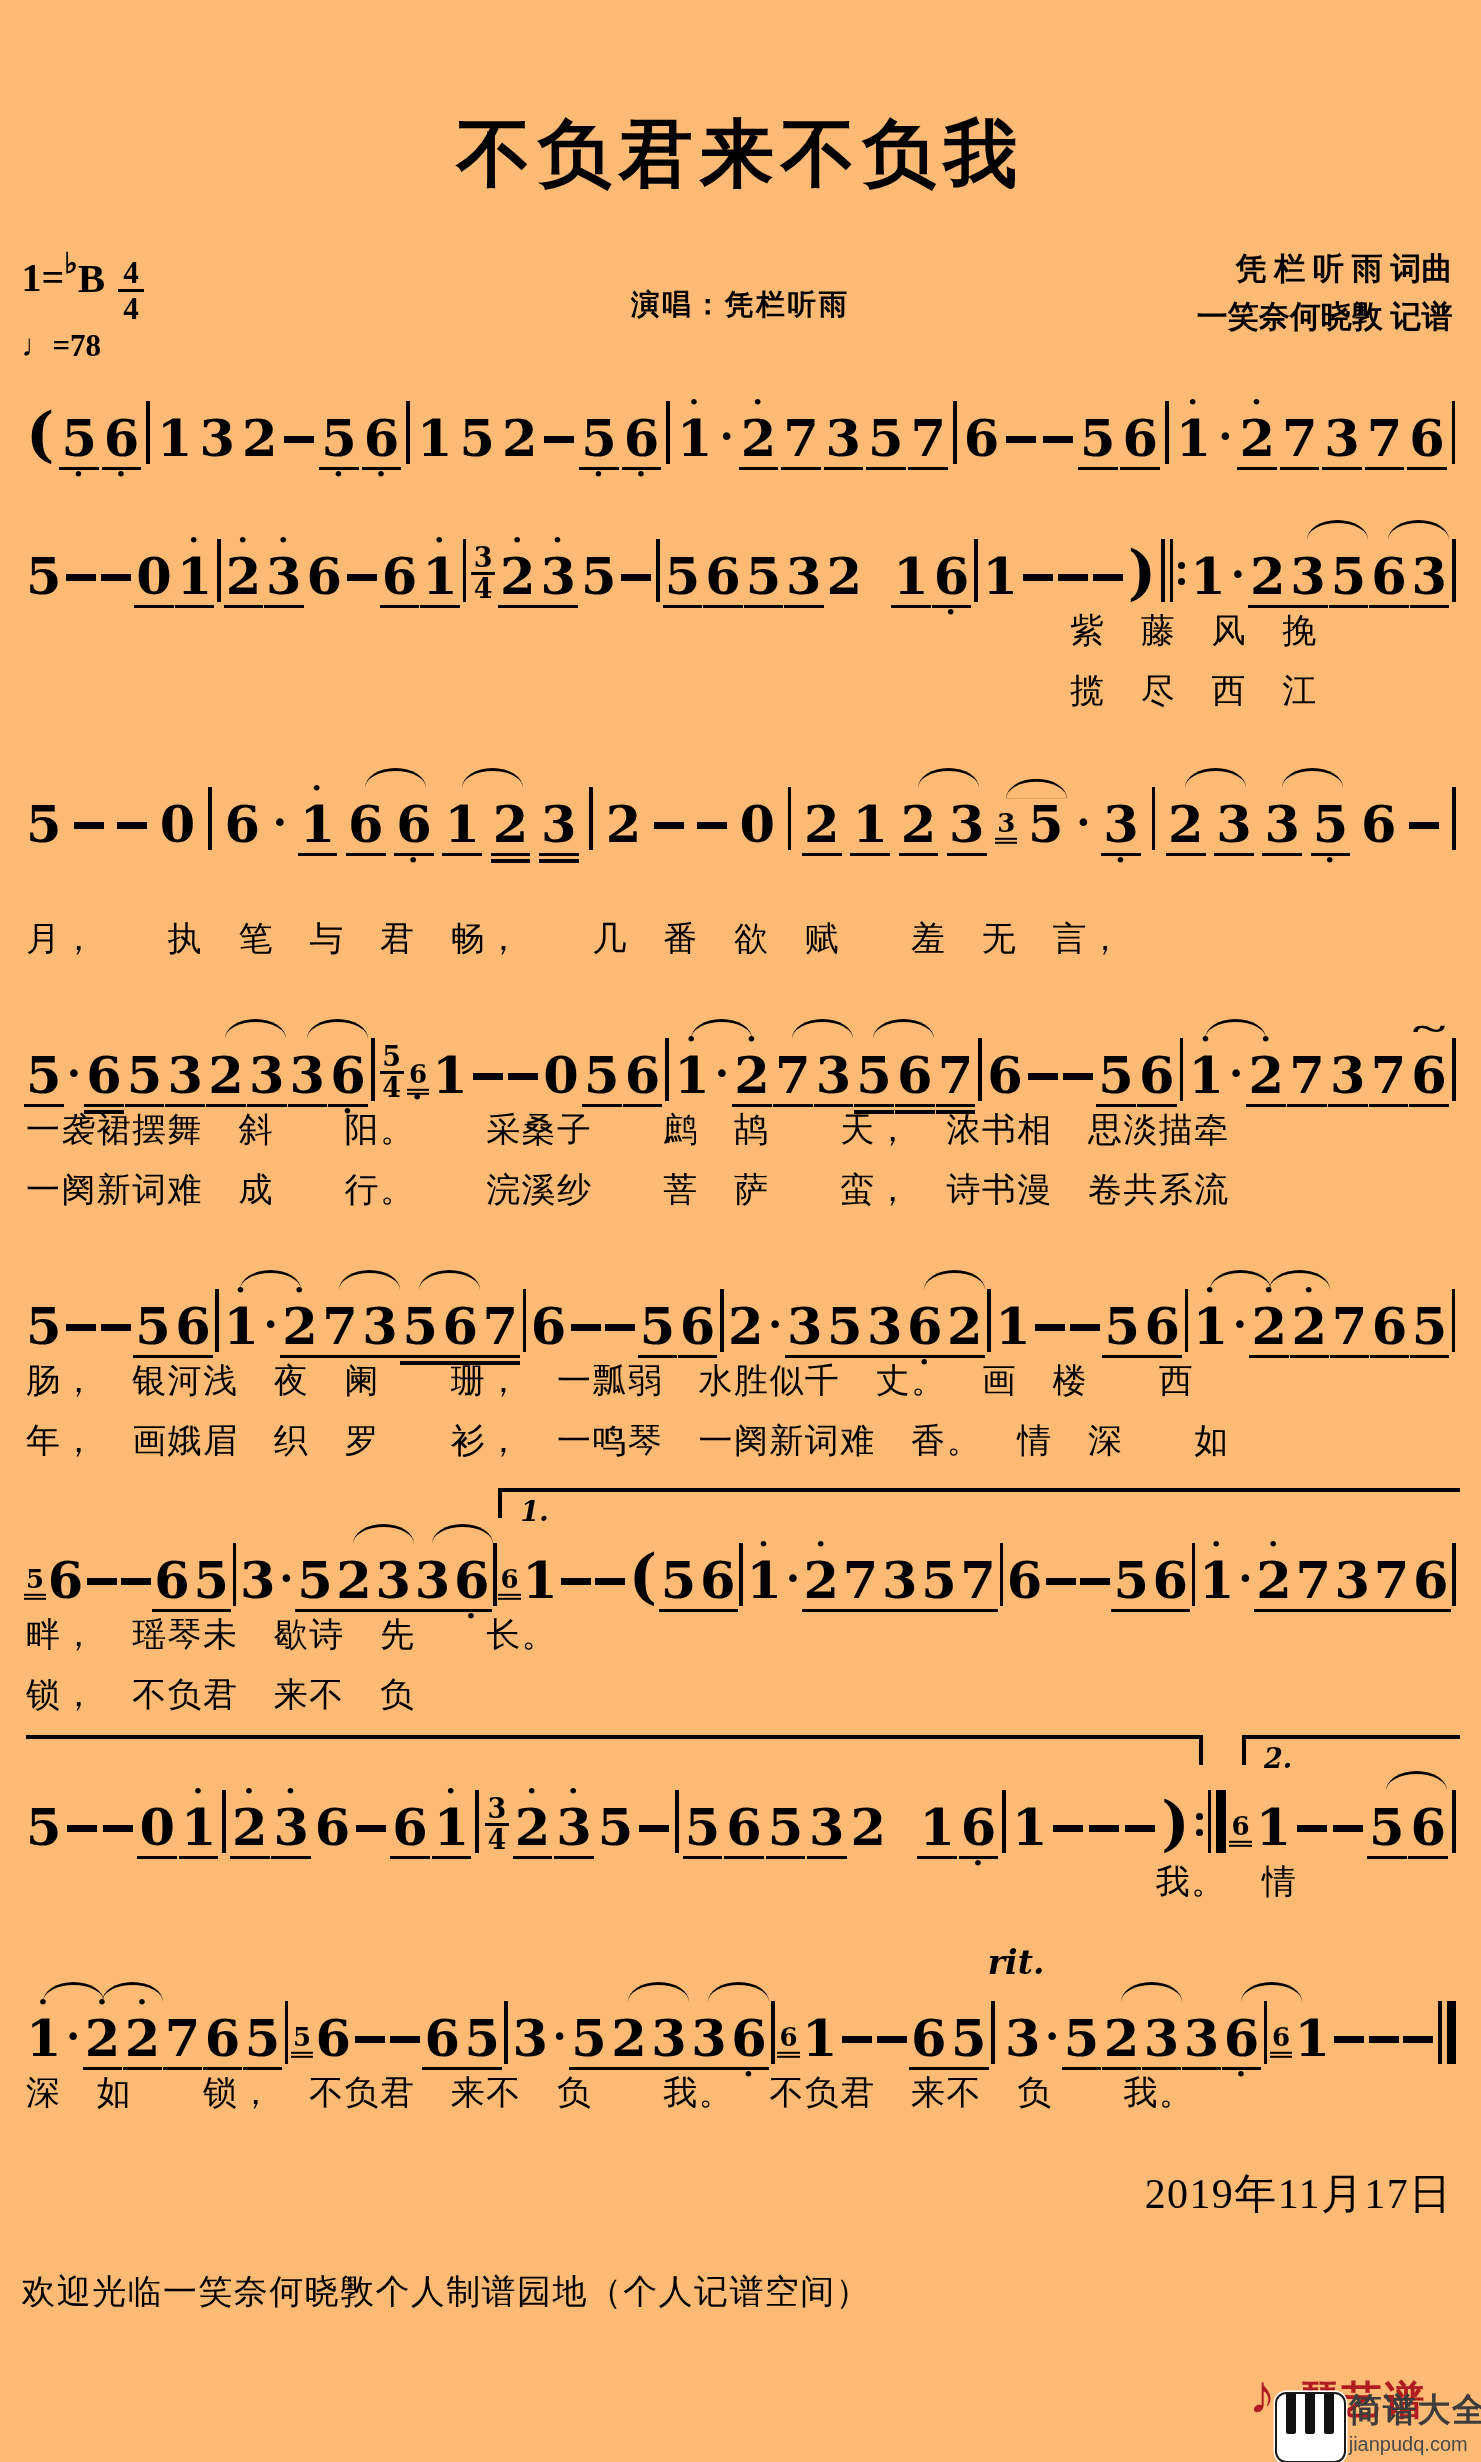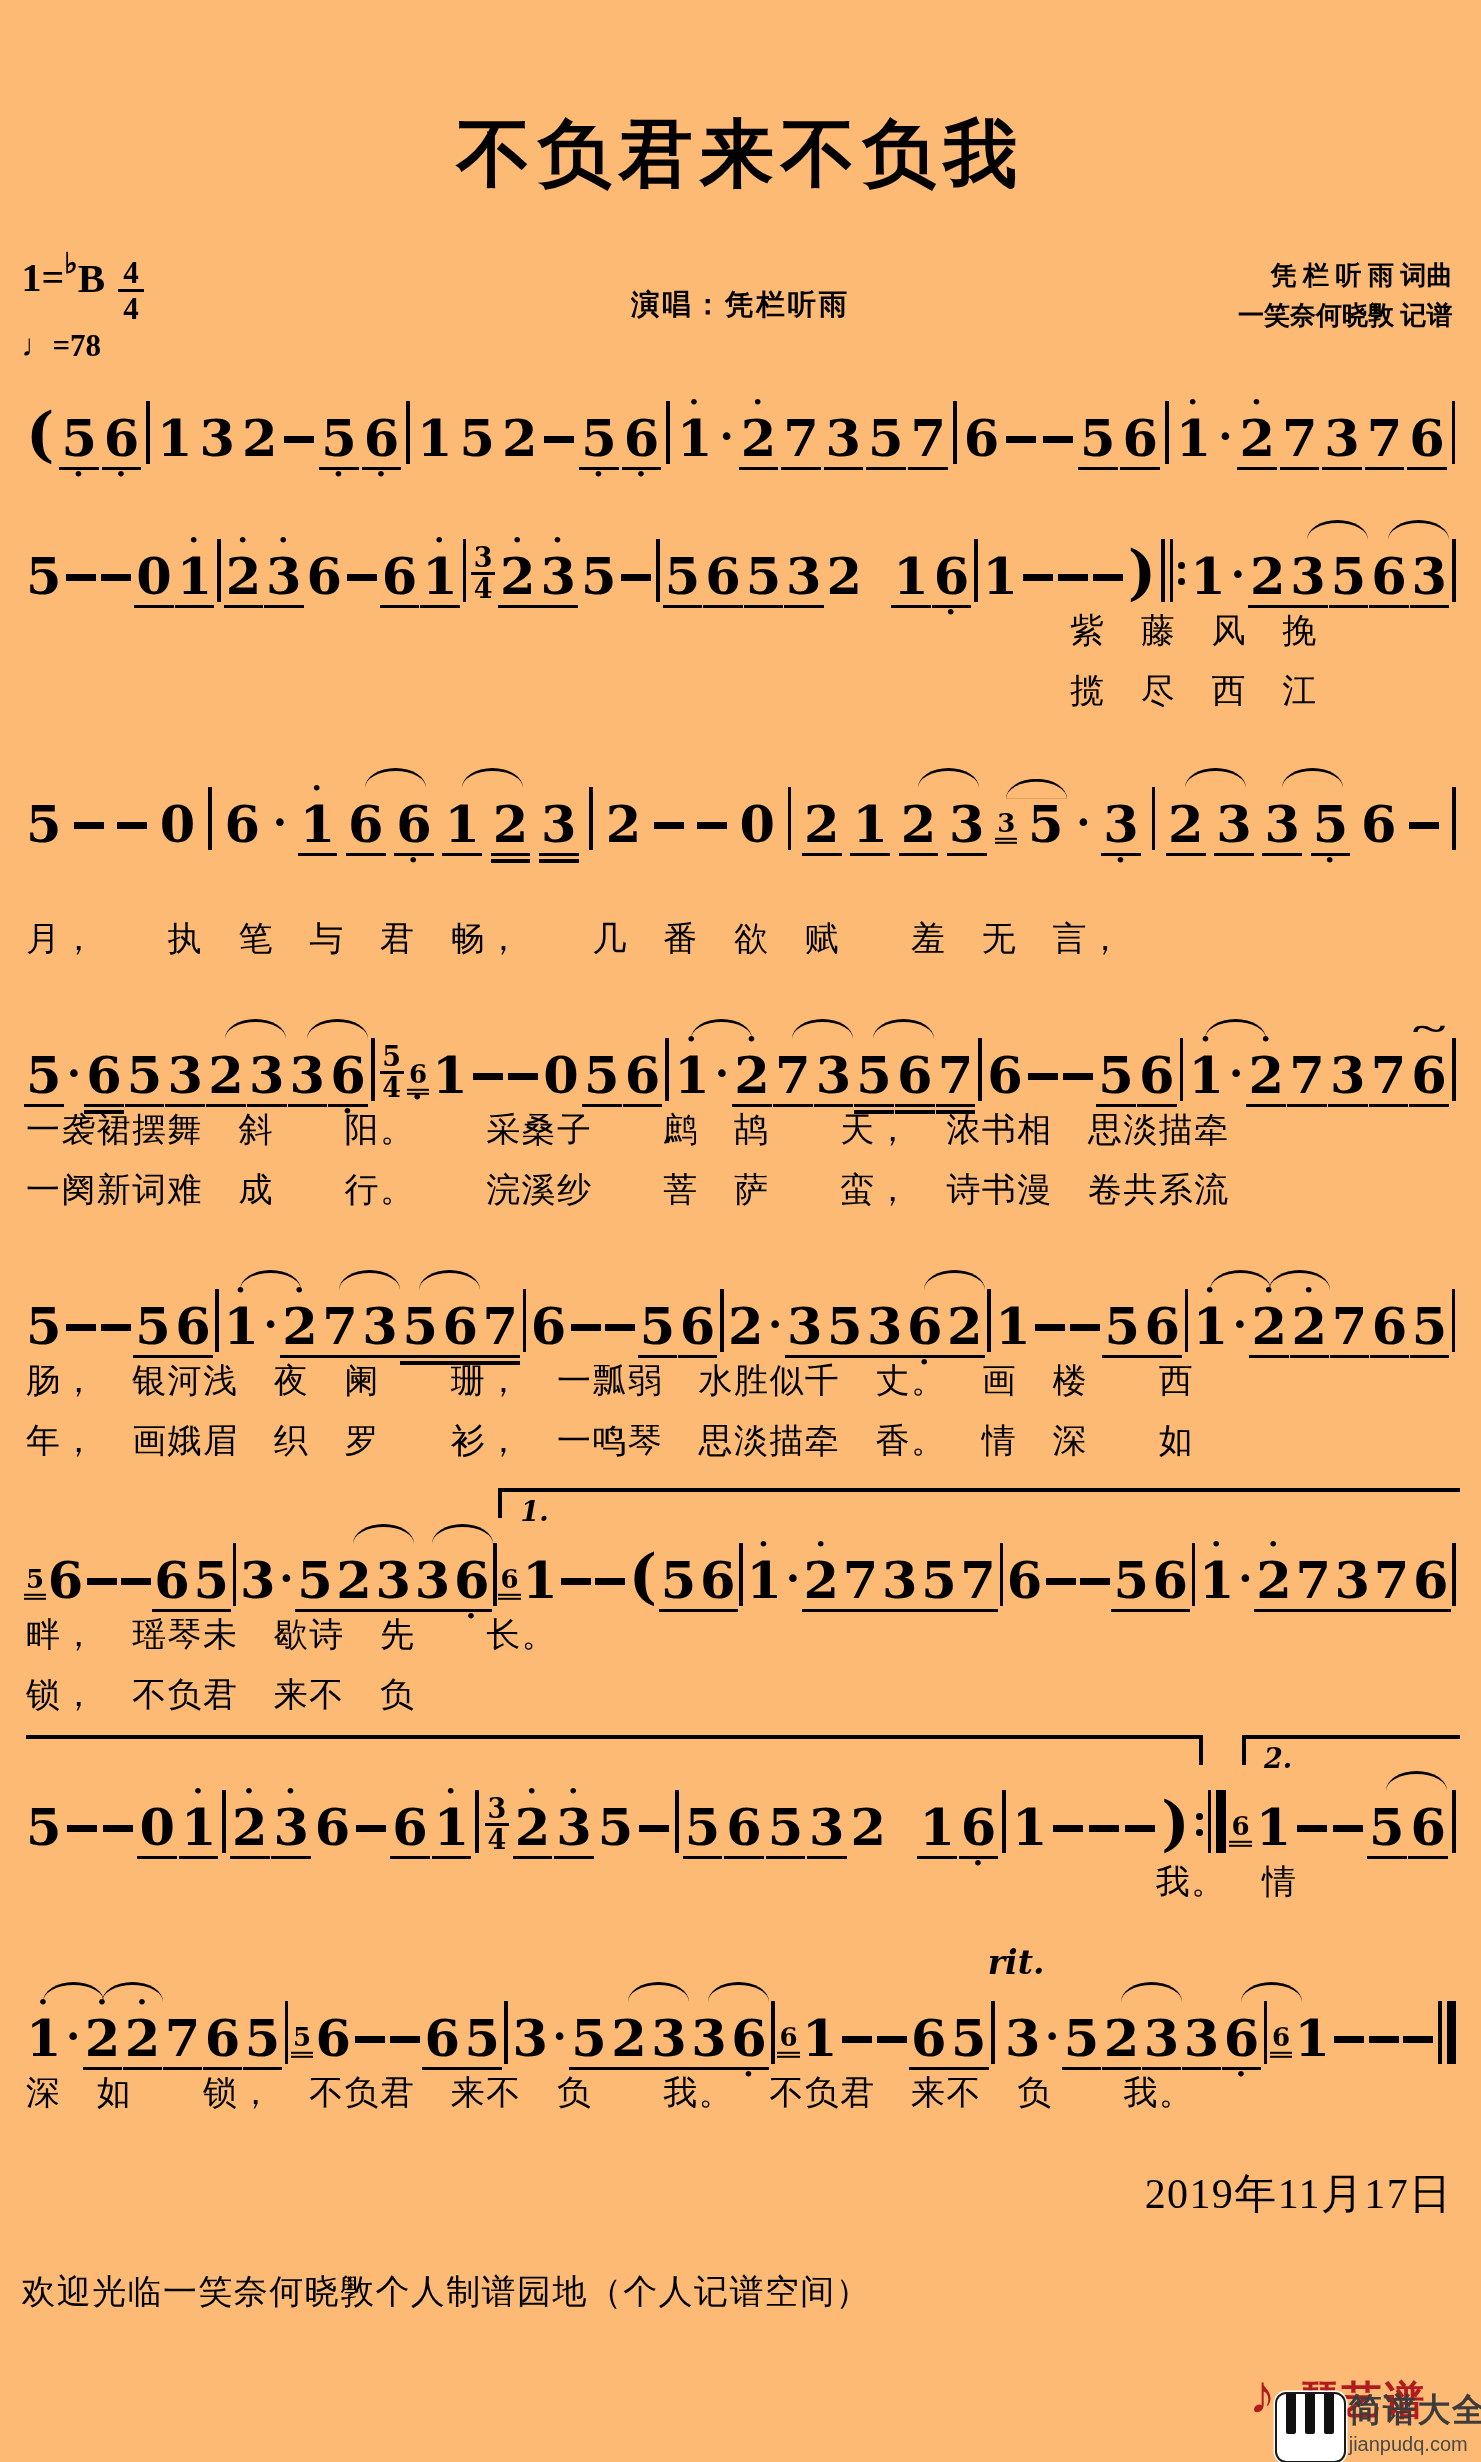--- a/index.html
+++ b/index.html
@@ -3,22 +3,22 @@
 <meta charset="utf-8">
 <style>
   html,body{margin:0;padding:0;background:#e8e8e8;}
   .page{position:relative;width:1481px;height:2462px;background:#fdba74;overflow:hidden;
         font-family:"Liberation Serif",serif;color:#000;}
   
   .title{position:absolute;top:105px;left:0;width:100%;text-align:center;
          font-size:74px;font-weight:900;letter-spacing:7.1px;}
   .singer{position:absolute;top:286px;left:0;width:100%;text-align:center;
           font-size:28.5px;font-weight:700;letter-spacing:2.8px;}
-  .credits{position:absolute;top:256px;right:28.5px;text-align:right;
-           font-size:26px;font-weight:700;line-height:1.55;}
+  .credits{position:absolute;top:245px;right:28.5px;text-align:right;
+           font-size:31px;font-weight:700;line-height:1.55;}
   .keysig{position:absolute;top:258px;left:21.4px;display:flex;align-items:flex-start;
           font-weight:900;}
   .keysig .kt{font-size:40px;line-height:1;}
   .keysig .kf{font-size:28.5px;line-height:1;transform:translateY(-8.5px);}
   .keysig .kl{font-size:41px;line-height:1;}
   .meter{display:inline-flex;flex-direction:column;align-items:center;margin-left:13px;
          font-size:31px;font-weight:900;line-height:.95;}
   .meter .fl{width:26px;height:3.6px;background:#000;margin:1.4px 0;}
   .tempo{position:absolute;top:328px;left:21.4px;font-size:31px;font-weight:900;}
   
@@ -820,21 +820,21 @@
         </span>
         <span class="tok">
           <span class="num">5</span>
           <span class="ul"></span>
         </span>
         <span class="bar">
           <div class="vbar"></div>
         </span>
       </div>
     <div class="lyr ly1">肠，　银河浅　夜　阑　　珊，　一瓢弱　水胜似千　丈。　画　楼　　西</div>
-    <div class="lyr ly2">年，　画娥眉　织　罗　　衫，　一鸣琴　思淡描牵　香。　情　深　　如</div>
+    <div class="lyr ly2">年，　画娥眉　织　罗　　衫，　一鸣琴　一阕新词难　香。　情　深　　如</div>
   </section>
 
   <section class="system" style="top:1532px">
     <div class="notes">
         <span class="tok grace">
           <span class="num">5</span>
           <span class="ul"></span>
           <span class="ul2"></span>
         </span>
         <span class="tok">

